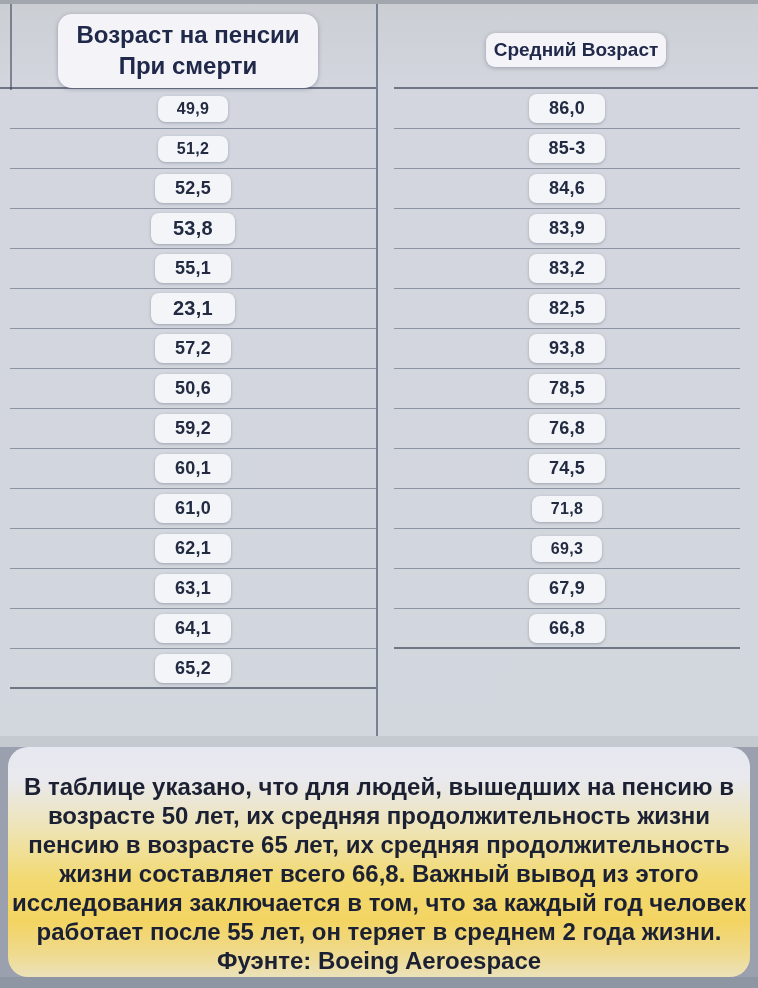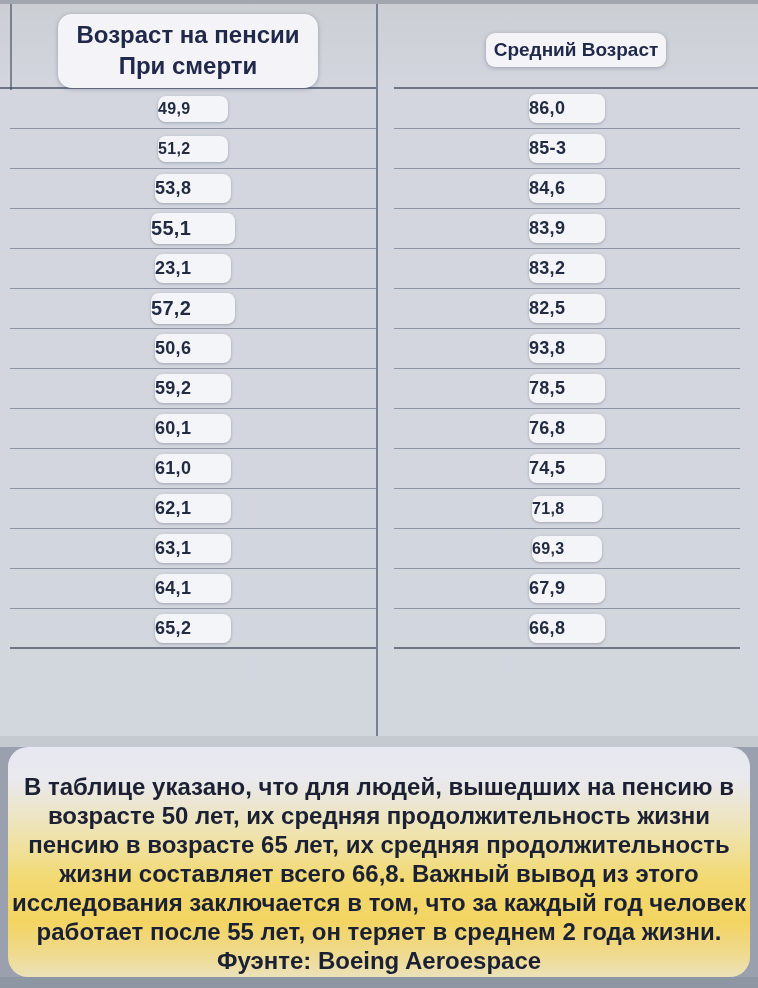--- a/index.html
+++ b/index.html
@@ -61,21 +61,21 @@
   .col-left  .row { margin-left:10px; }
   .col-right .row { margin-right:18px; }
   .col-left  .row:last-child, .col-right .row:last-child {
     border-bottom:2px solid #6e7685;
   }
   .pill {
     display:inline-block; width:76px; padding:4px 0;
     background:#f4f5f8; border-radius:8px;
     box-shadow:0 1px 3px rgba(40,50,70,.3);
     color:#222b42; font-weight:700; font-size:18px;
-    text-align:left; letter-spacing:.3px;
+    text-align:center; letter-spacing:.3px;
   }
   
   .col-left  .row:nth-child(5) .pill,
   .col-left  .row:nth-child(7) .pill { font-size:20px; width:84px; }
   .col-left  .row:nth-child(2) .pill,
   .col-left  .row:nth-child(3) .pill { font-size:16px; width:70px; }
   .col-right .row:nth-child(12) .pill,
   .col-right .row:nth-child(13) .pill { font-size:16px; width:70px; }
 
   
@@ -109,20 +109,23 @@
           <div>При смерти</div>
         </div>
       </div>
       <div class="row">
           <span class="pill">49,9</span>
         </div>
       <div class="row">
           <span class="pill">51,2</span>
         </div>
       <div class="row">
+          <span class="pill">52,5</span>
+        </div>
+      <div class="row">
           <span class="pill">53,8</span>
         </div>
       <div class="row">
           <span class="pill">55,1</span>
         </div>
       <div class="row">
           <span class="pill">23,1</span>
         </div>
       <div class="row">
           <span class="pill">57,2</span>

